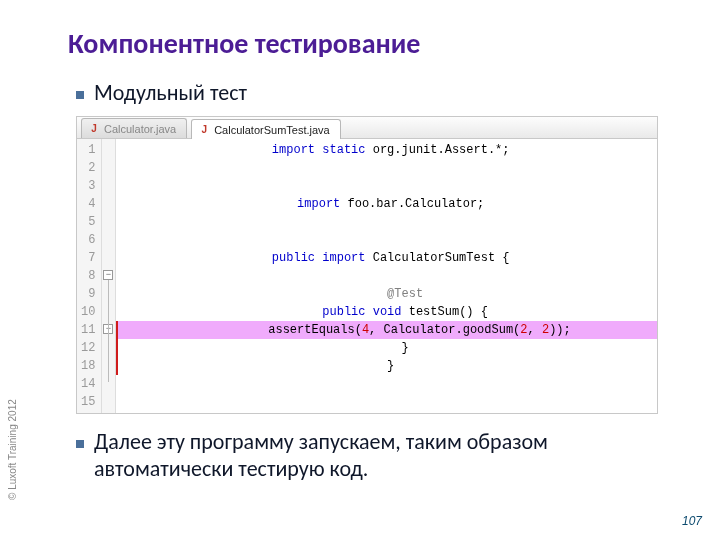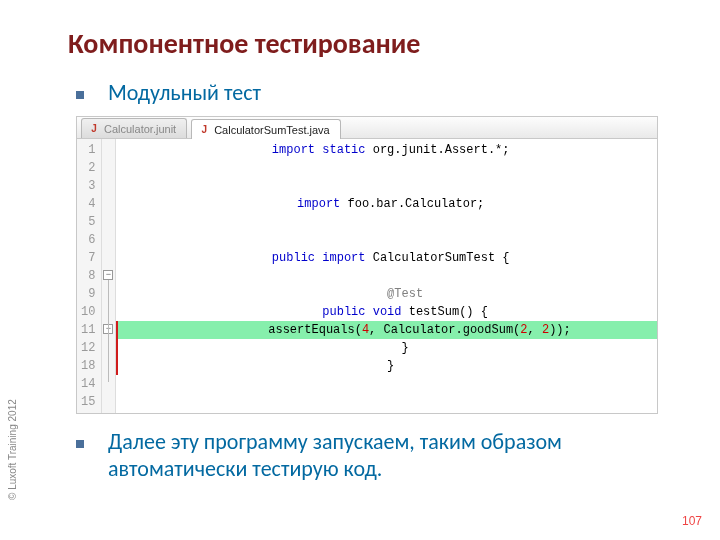--- a/index.html
+++ b/index.html
@@ -9,30 +9,30 @@
     background: #fff;
     position: relative;
     overflow: hidden;
   }
   .slide {
     padding: 26px 42px 20px 68px;
     position: relative;
     height: 100%;
   }
   .title {
-    color: #7f1d1d;
+    color: #4c1d95;
     font-size: 28px;
     font-weight: 700;
     margin-bottom: 18px;
   }
   .bullet {
     display: flex;
     align-items: flex-start;
-    gap: 24px;
-    color: #0369a1;
+    gap: 10px;
+    color: #0f172a;
     font-size: 22px;
     margin: 10px 0 10px 8px;
   }
   .bullet .sq {
     width: 8px; height: 8px;
     background: #4a6f9a;
     margin-top: 12px;
     flex: 0 0 auto;
   }
   .editor {
@@ -101,21 +101,21 @@
     position: absolute;
     left: 6px; width: 1px;
     background: #bbb;
   }
   .code {
     flex: 1;
     padding: 2px 0;
     position: relative;
   }
   .code .ln { height: 18px; line-height: 18px; padding-left: 8px; white-space: pre; text-align: center; }
-  .code .hl { background: #86efac; }
+  .code .hl { background: #f0abfc; }
   .kw { color: #0000cc; }
   .an { color: #808080; }
   .num { color: #cc0000; }
   .redline {
     position: absolute;
     left: 0;
     width: 2px;
     background: #d01c1c;
   }
   .copyright {
@@ -125,40 +125,41 @@
     transform-origin: left bottom;
     font-size: 10px;
     color: #888;
     font-family: Arial, sans-serif;
   }
   .pagenum {
     position: absolute;
     right: 18px;
     bottom: 12px;
     font-size: 12px;
-    color: #ef4444;
+    color: #0c4a6e;
     font-family: Arial, sans-serif;
+    font-style: italic;
   }
 </style>
 </head>
 <body>
 
 <div class="slide">
   <div class="title">Компонентное тестирование</div>
 
   <div class="bullet">
     <span class="sq"></span>
     <span>Модульный тест</span>
   </div>
 
   <div class="editor">
     <div class="tabs">
       <div class="tab inactive">
         <span class="licon red">J</span>
-        <span>Calculator.junit</span>
+        <span>Calculator.java</span>
       </div>
       <div class="tab active">
         <span class="licon red">J</span>
         <span>CalculatorSumTest.java</span>
       </div>
     </div>
     <div class="code-area">
       <div class="gutter" id="gutter">
           <div>1</div>
           <div>2</div>

